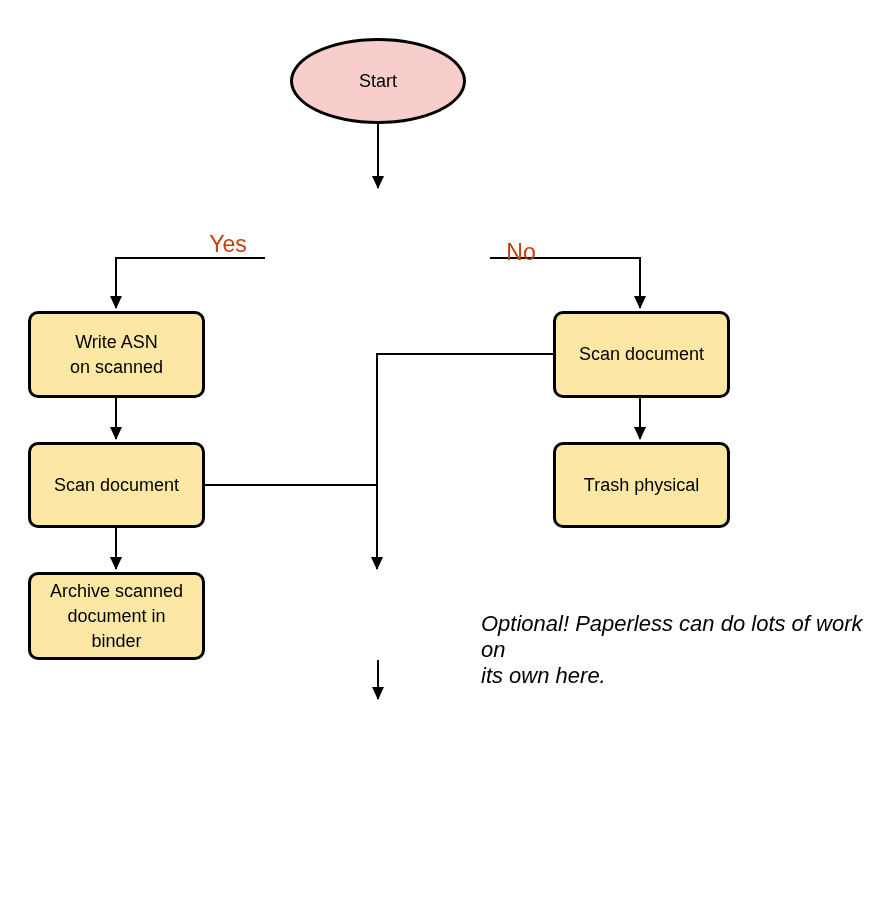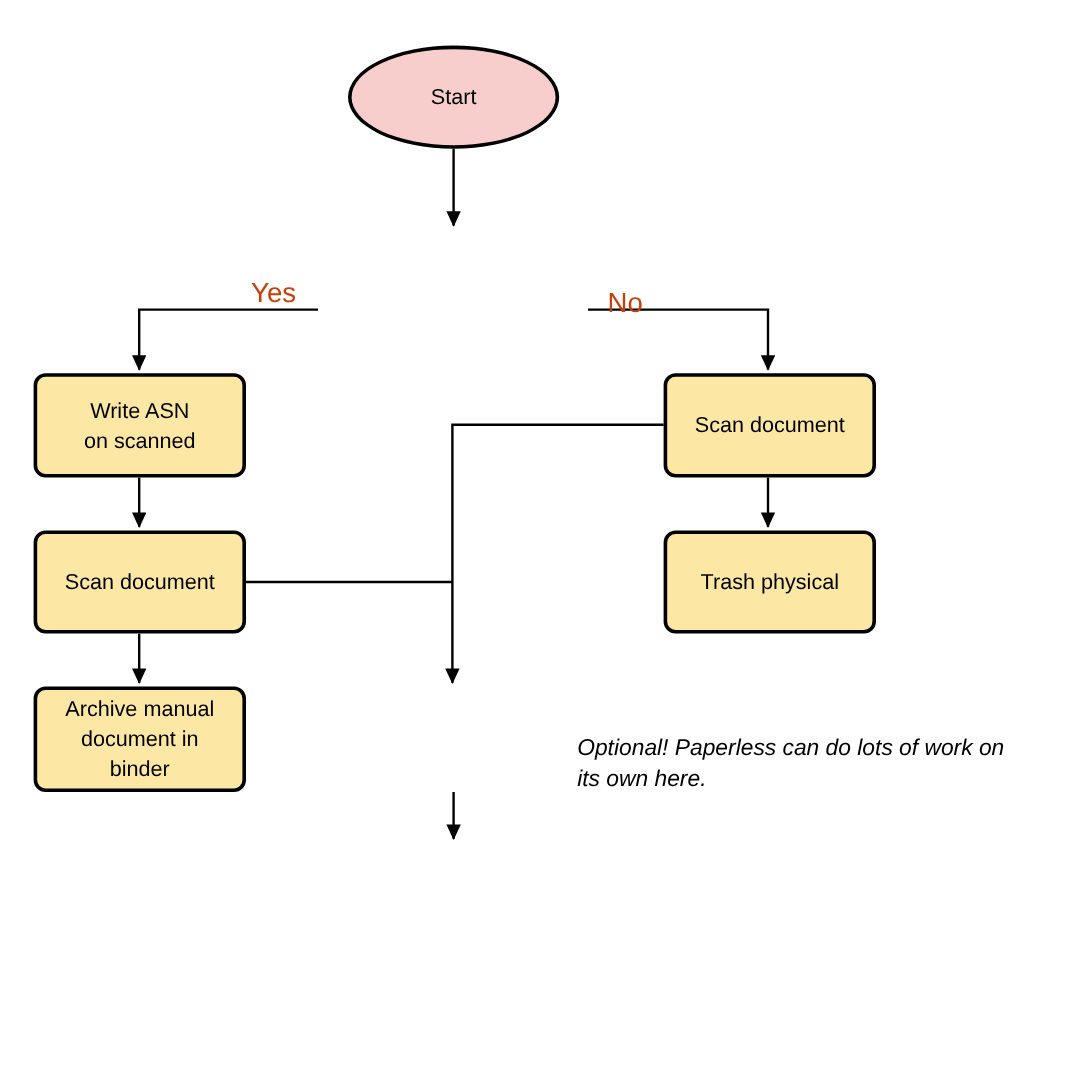--- a/index.html
+++ b/index.html
@@ -63,21 +63,21 @@
     font-size: 23px;
     color: #c2410c;
     text-align: center;
     width: 44px;
   }
   .annotation {
     position: absolute;
     left: 481px;
     top: 591px;
     width: 404px;
-    font-size: 19px;
+    font-size: 22px;
     line-height: 26px;
     font-style: italic;
     color: #000000;
     white-space: pre-line;
     text-align: left;
   }
   .bottom-line {
     position: absolute;
     left: 0;
     top: 904px;
@@ -119,21 +119,21 @@
   <div class="node process" style="left:28px; top:291px; width:177px; height:87px;">
     <span class="nlabel">Write ASN
 on scanned</span>
   </div>
 
   <div class="node process" style="left:28px; top:422px; width:177px; height:86px;">
     <span class="nlabel">Scan document</span>
   </div>
 
   <div class="node process" style="left:28px; top:552px; width:177px; height:88px;">
-    <span class="nlabel">Archive manual
+    <span class="nlabel">Archive scanned
 document in
 binder</span>
   </div>
 
   <div class="node process" style="left:553px; top:291px; width:177px; height:87px;">
     <span class="nlabel">Scan document</span>
   </div>
 
   <div class="node process" style="left:553px; top:422px; width:177px; height:86px;">
     <span class="nlabel">Trash physical</span>

